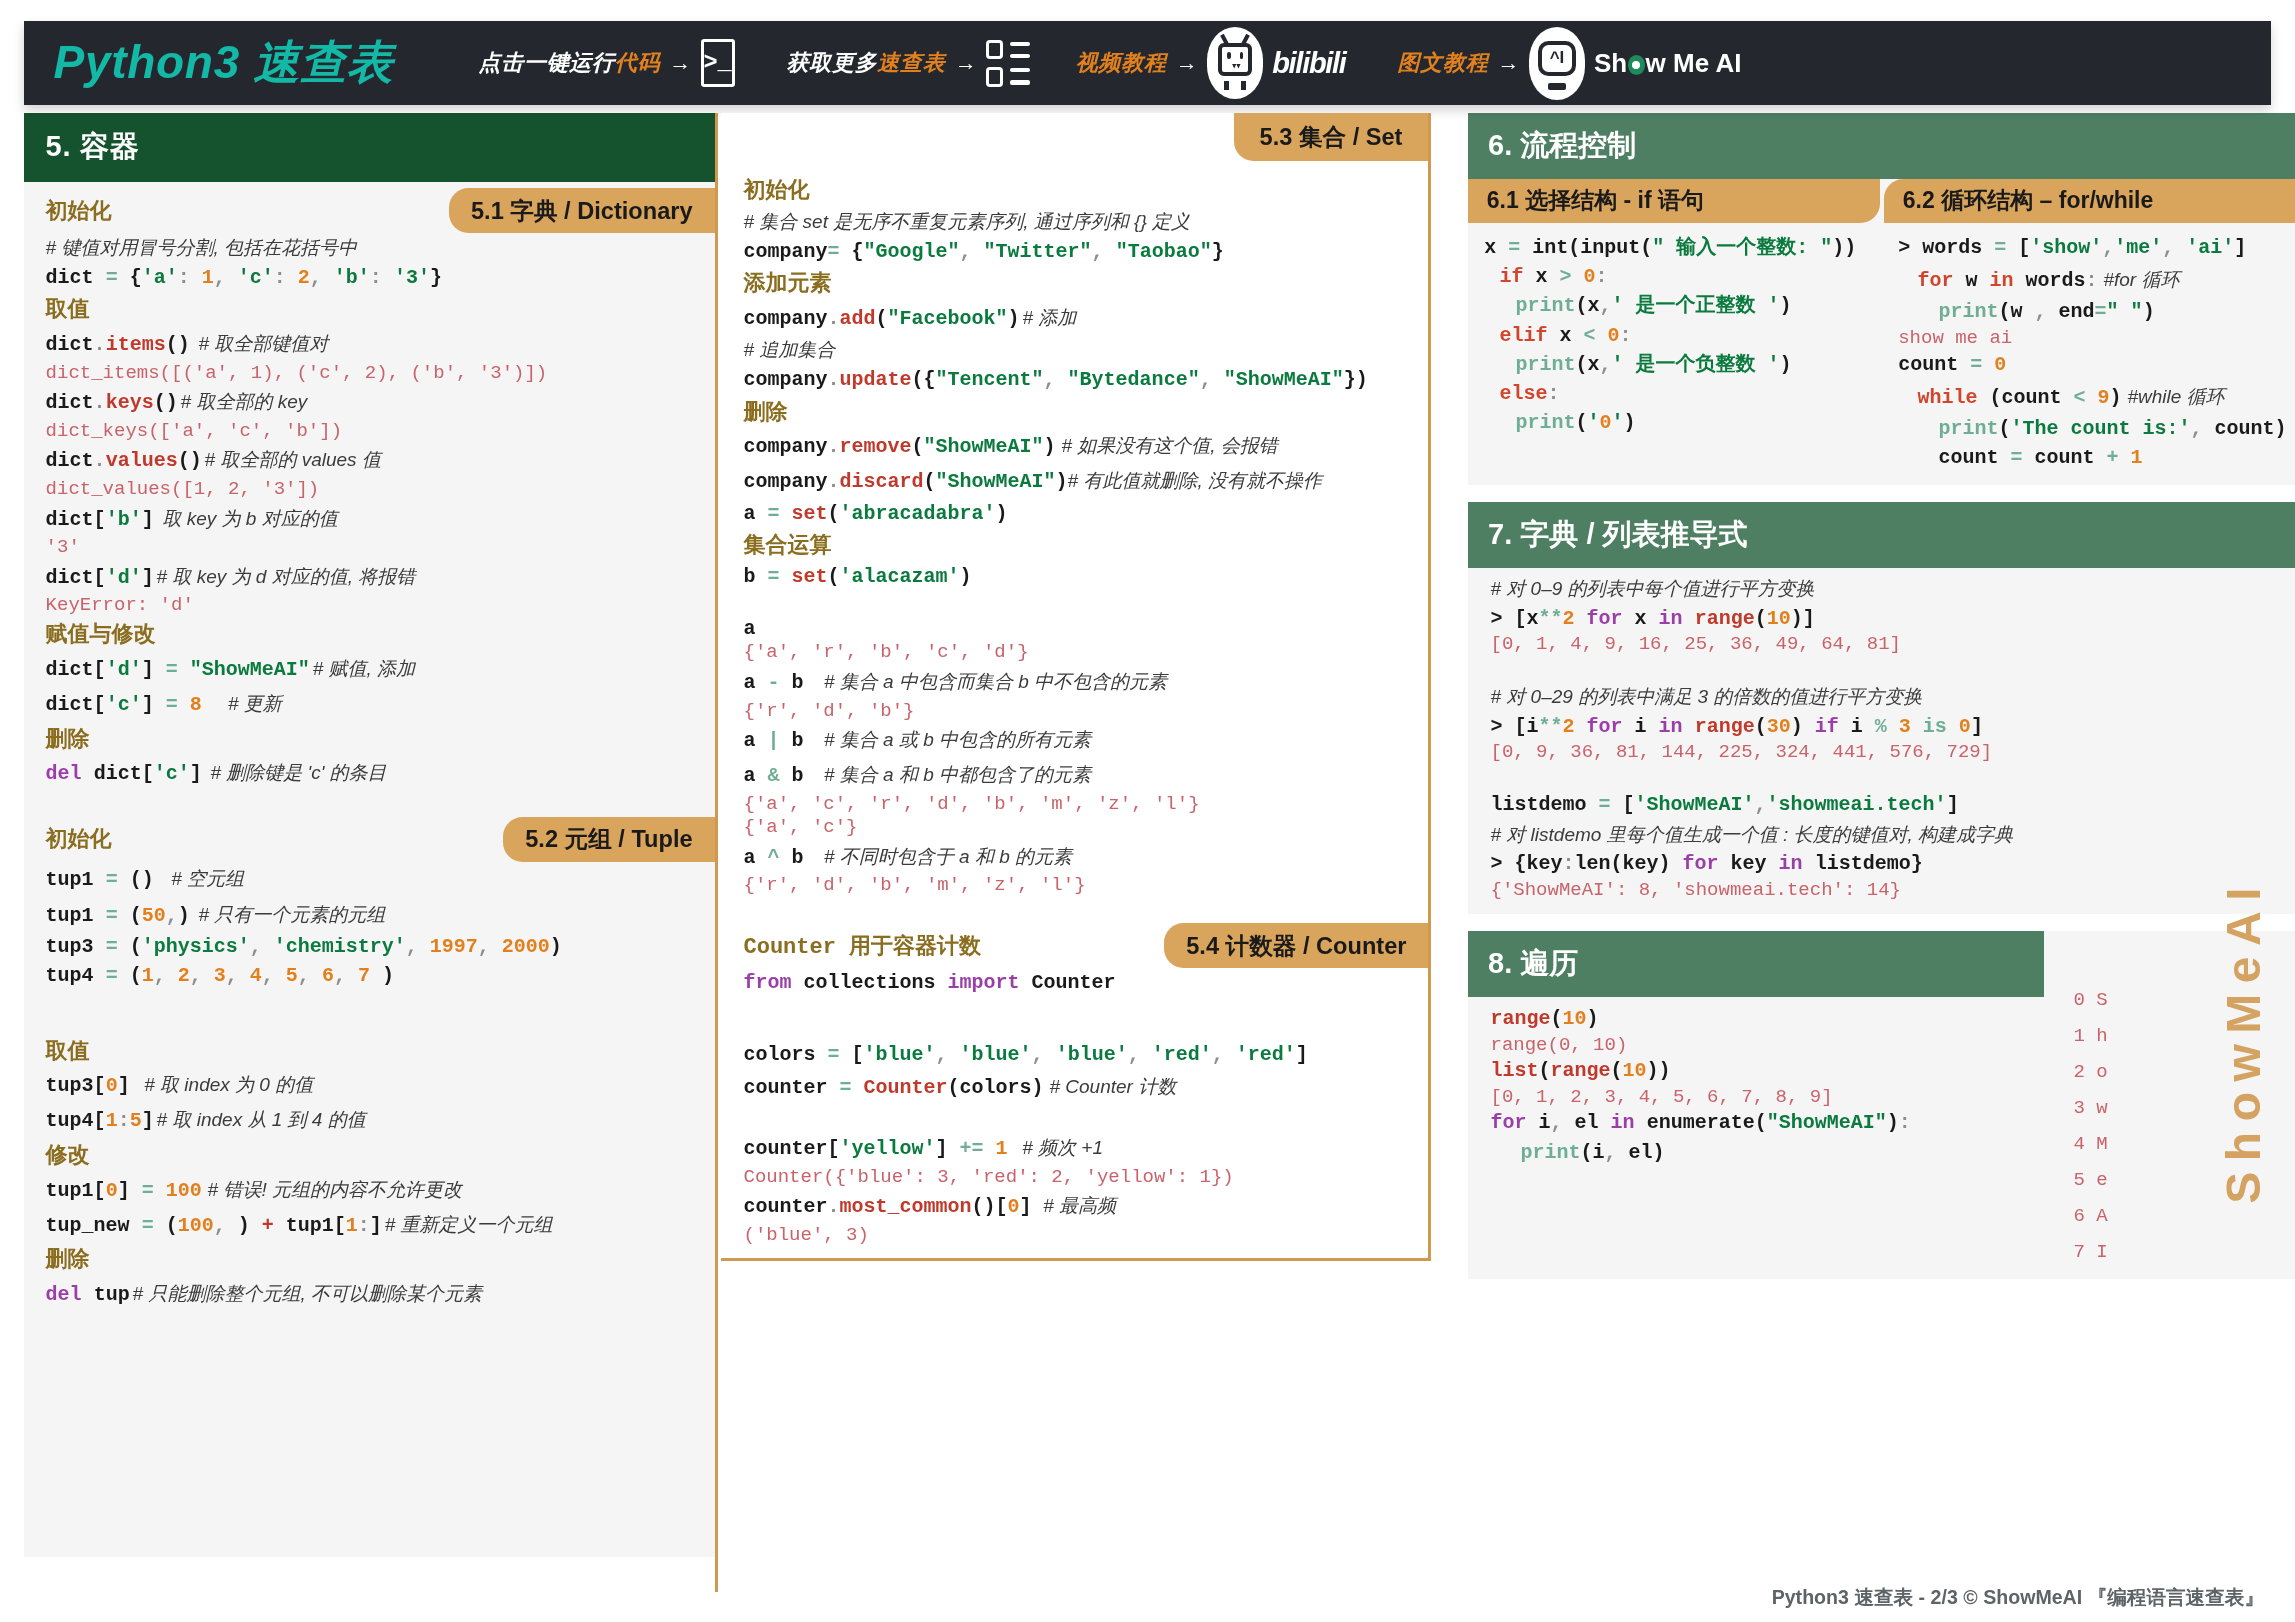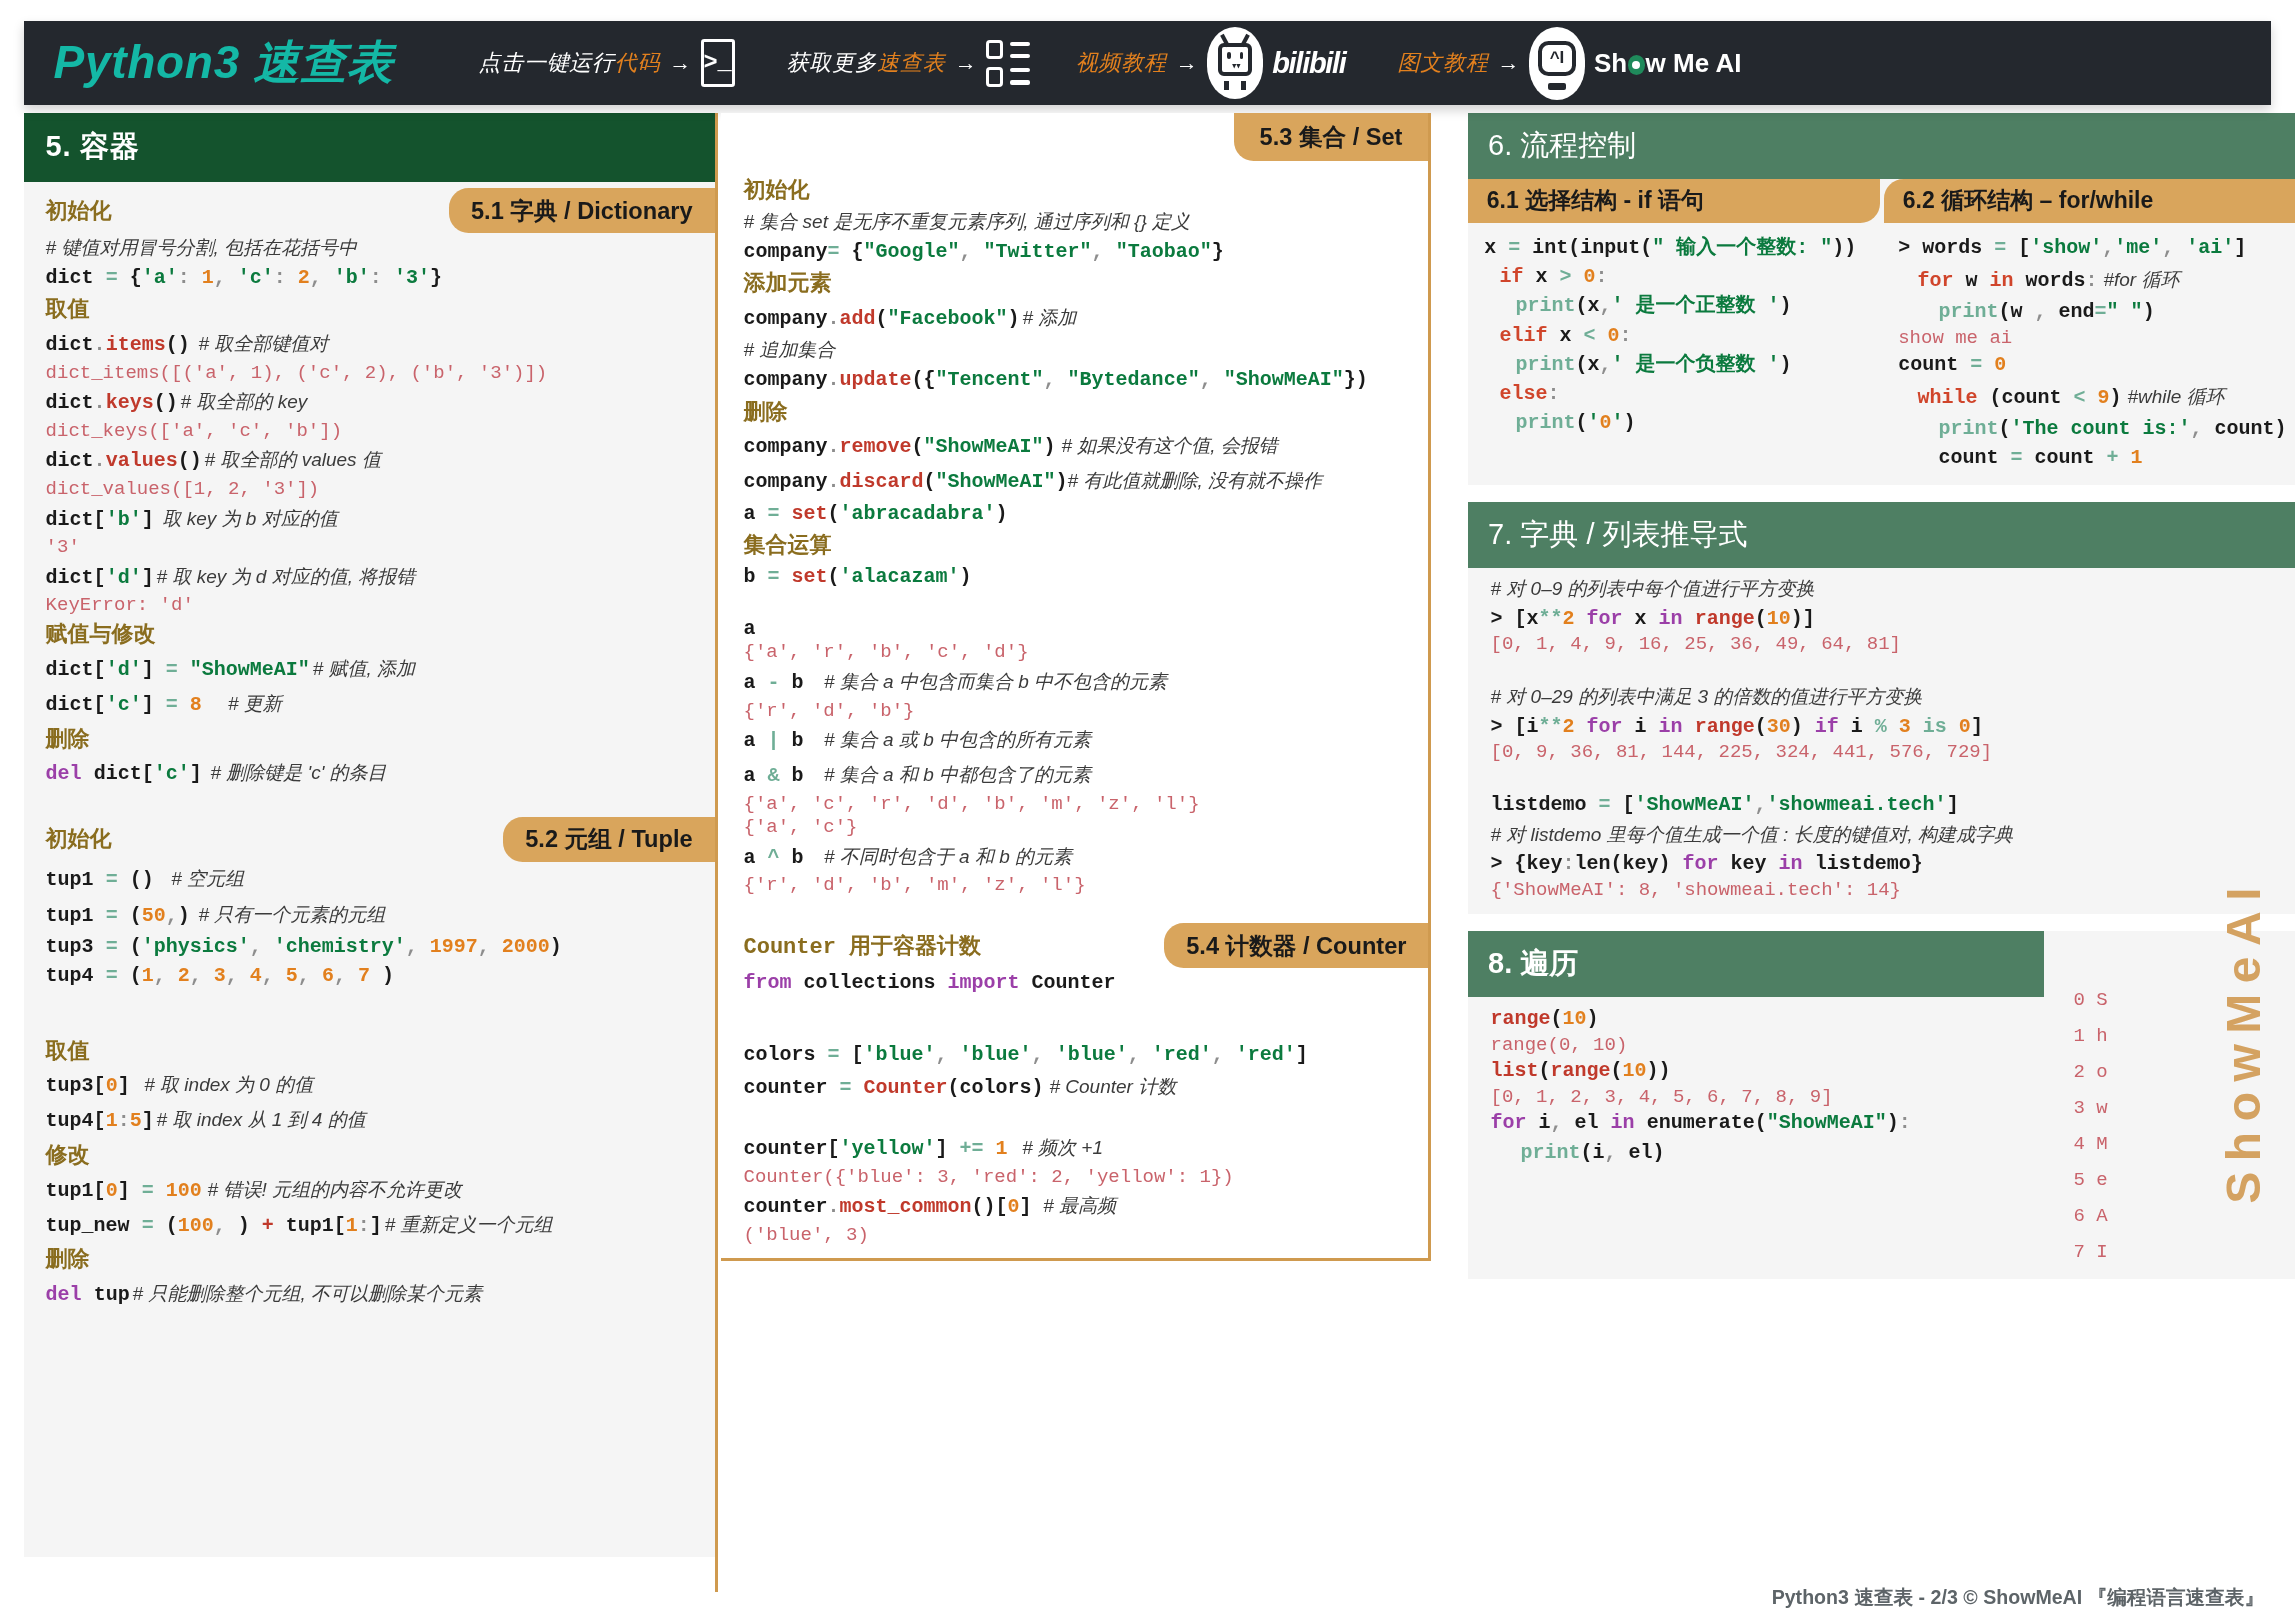--- a/index.html
+++ b/index.html
@@ -25,21 +25,21 @@
     font-size: 46px; letter-spacing: 0.7px;
     font-family: "Liberation Sans", sans-serif;
     white-space: nowrap;
   }
   .hdr-group { display: flex; align-items: center; gap: 9.2px; white-space: nowrap; }
   .hdr-spacer-a { width: 85px; }
   .hdr-spacer-b { width: 52px; }
   .hdr-spacer-c { width: 46px; }
   .hdr-spacer-d { width: 52px; }
   .hdr-label {
-    color: #fff; font-weight: normal; font-style: italic; font-size: 22px;
+    color: #fff; font-weight: bold; font-style: italic; font-size: 22px;
     letter-spacing: 0.7px;
   }
   .hdr-label .accent { color: #e2801e; }
   .arrow { color: #fff; font-size: 22px; font-weight: normal; }
 
   
   .ic-terminal {
     width: 34px; height: 48px; border: 3.9px solid #fff; border-radius: 3.3px;
     display:flex; align-items:center; justify-content:center;
     color:#fff; font-size: 23.6px; font-weight: bold; line-height: 1;
@@ -143,21 +143,21 @@
 
   
   .col2-card { position: relative; }
   .col2-inner { background:#fff; border-right:3.3px solid #cf9a4f; border-bottom:3.3px solid #cf9a4f; height:1148px; position:relative; }
   .pill-top-right { display:flex; justify-content:flex-end; }
   .pill-top-right .pill { border-radius: 0 0 0 19.6px; margin-right:0; padding: 7.9px 26px; }
 
   
   .col3 { display:flex; flex-direction:column; }
   .c3card { margin-bottom: 17px; }
-  .c3head { background:#4e7f63; color:#fff; font-size:29px; font-weight:normal; padding:13px 0 13px 19.6px; }
+  .c3head { background:#4e7f63; color:#fff; font-size:29px; font-weight:bold; padding:13px 0 13px 19.6px; }
   .c3body { background:#f5f5f5; padding-bottom: 11.8px; }
   .two-pill { display:flex; gap: 4px; }
   .two-pill .pill { flex:1; border-radius: 0 0 19.6px 0; text-align:left; padding-left:18.3px; font-size:23px; }
   .two-pill .pill.p2 { border-radius: 19.6px 0 0 0; }
   .twocol { display:flex; }
   .twocol .cc { width: 50%; padding-top: 10.5px; }
   .twocol .cc .line { padding-left: 15.7px; }
 
   
   .sec8wrap { display:flex; }

